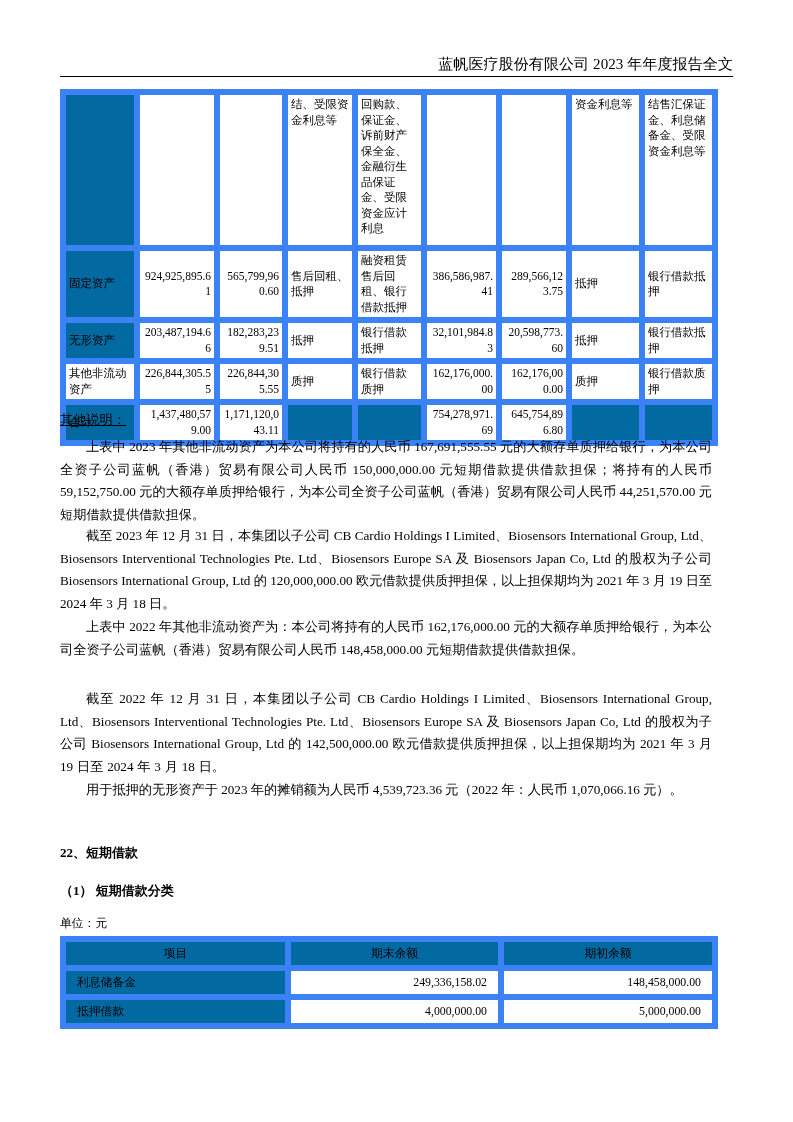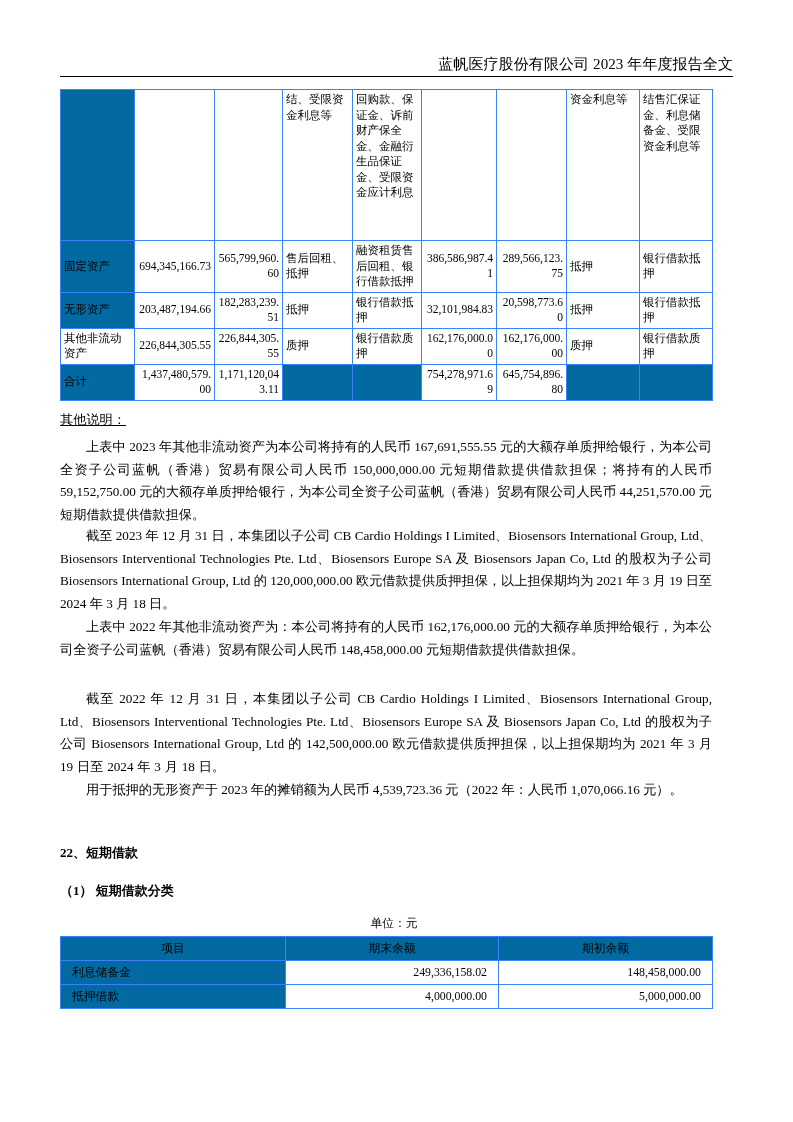--- a/index.html
+++ b/index.html
@@ -46,21 +46,21 @@
   }
 
   
   table {
     border-collapse: collapse;
     table-layout: fixed;
     width: 652px;
     font-size: 11.5px;
   }
   table td, table th {
-    border: 1px solid #3b82f6;
+    border: 6px solid #3b82f6;
     padding: 2px 3px;
     vertical-align: middle;
     font-weight: normal;
     word-break: break-all;
     line-height: 15.5px;
   }
   .shade { background: #0369a1; }
   .num { text-align: right; }
   .ctr { text-align: center; }
   .lft { text-align: left; }
@@ -111,24 +111,24 @@
     font-weight: bold;
     font-size: 13px;
     line-height: 20px;
   }
   .h-22 { top: 843px; }
   .h-1  { top: 881px; font-size: 13px; }
 
   
   .unit {
     position: absolute;
-    left: 68px;
+    left: 60px;
     width: 652px;
     top: 916px;
-    text-align: center;
+    text-align: left;
     font-size: 11.8px;
   }
 
   
   .tbl-loans {
     position: absolute;
     left: 60px;
     top: 936px;
     width: 652px;
   }
@@ -165,21 +165,21 @@
         <td>结、受限资金利息等</td>
         <td>回购款、保证金、诉前财产保全金、金融衍生品保证金、受限资金应计利息</td>
         <td></td>
         <td></td>
         <td>资金利息等</td>
         <td>结售汇保证金、利息储备金、受限资金利息等</td>
       </tr>
 
       <tr>
         <td class="shade lft">固定资产</td>
-        <td class="num">694,345,166.73</td>
+        <td class="num">924,925,895.61</td>
         <td class="num">565,799,960.60</td>
         <td class="lft">售后回租、抵押</td>
         <td class="lft">融资租赁售后回租、银行借款抵押</td>
         <td class="num">386,586,987.41</td>
         <td class="num">289,566,123.75</td>
         <td class="lft">抵押</td>
         <td class="lft">银行借款抵押</td>
       </tr>
 
       <tr>

